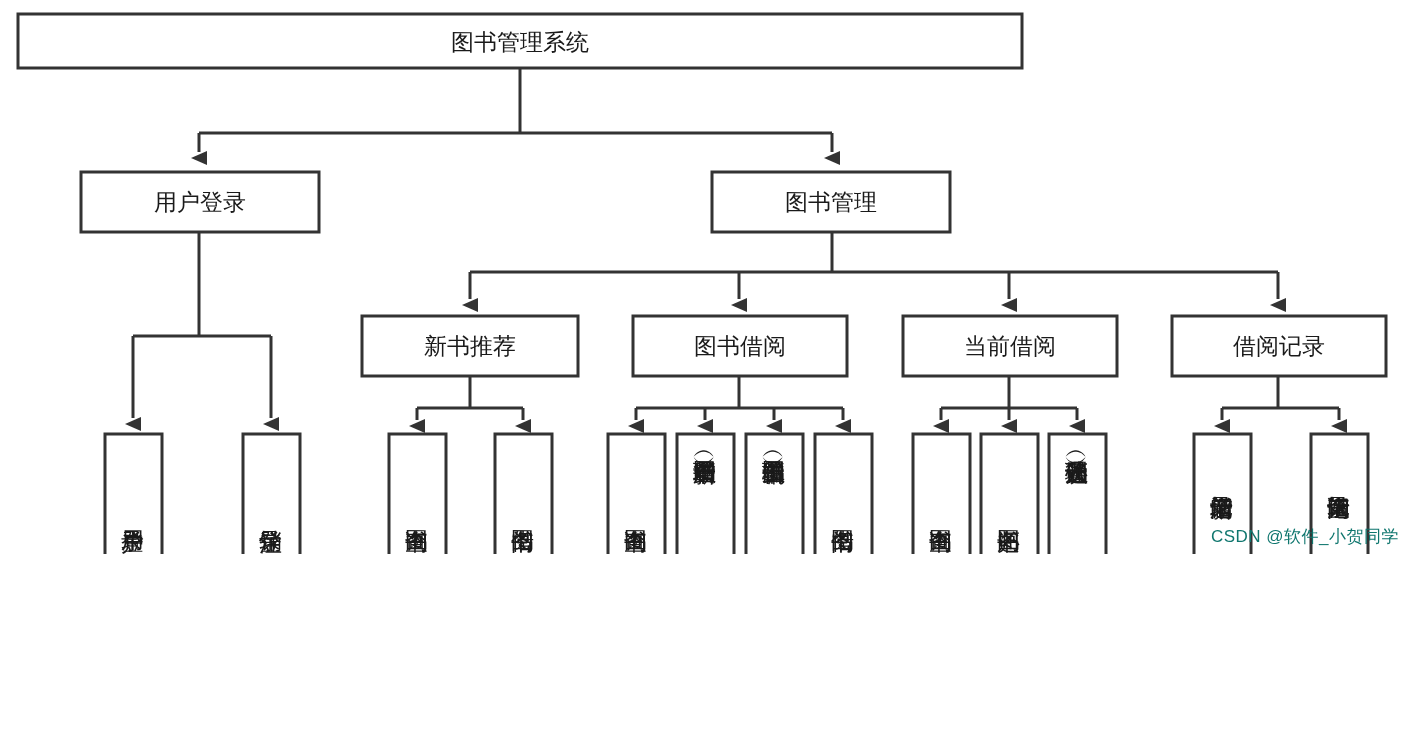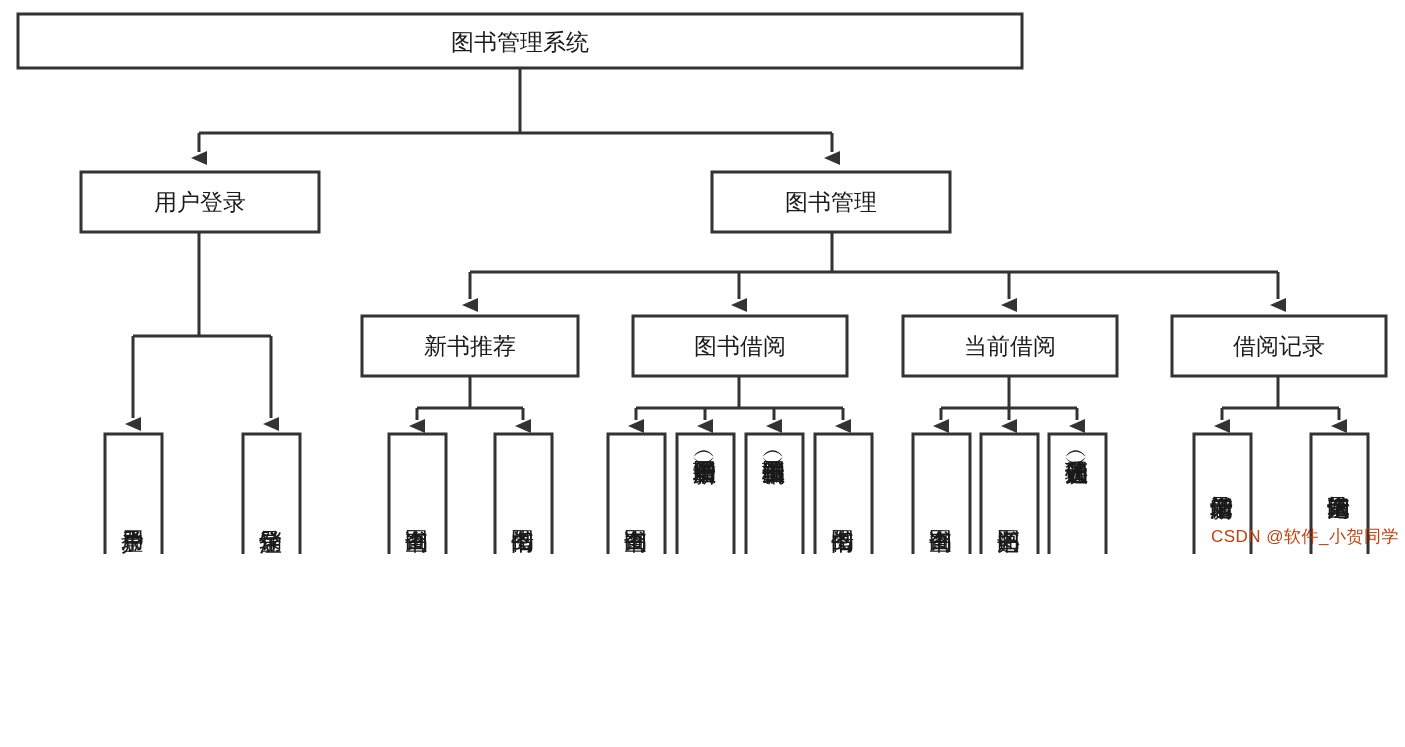--- a/index.html
+++ b/index.html
@@ -5,21 +5,21 @@
   html,body{margin:0;padding:0;background:#ffffff;}
   body{font-family:"Liberation Sans","DejaVu Sans",sans-serif;}
   #stage{position:relative;width:1405px;height:554px;background:#ffffff;overflow:hidden;}
   #diagram{position:absolute;left:0;top:0;width:1405px;height:747px;}
   .box{fill:#ffffff;stroke:#333333;stroke-width:3;}
   .conn{stroke:#333333;stroke-width:3;fill:none;}
   .arrow{fill:#333333;stroke:none;}
   .lbl{font-family:"Liberation Sans","DejaVu Sans",sans-serif;fill:#1a1a1a;}
   .lbl-h{font-size:23px;text-anchor:middle;dominant-baseline:central;}
   .lbl-v{font-size:23px;text-anchor:middle;writing-mode:vertical-rl;glyph-orientation-vertical:0;}
-  .wm{position:absolute;right:6px;bottom:6px;font-size:17px;color:#c2410c;
+  .wm{position:absolute;right:6px;bottom:6px;font-size:17px;color:#0f766e;
       font-family:"Liberation Sans","DejaVu Sans",sans-serif;letter-spacing:.5px;white-space:nowrap;}
 </style>
 </head>
 <body>
 
 <div id="stage">
 
   <svg id="diagram" viewBox="0 0 1405 747">
     <defs>
       <marker id="ah" markerWidth="14" markerHeight="16" refX="1" refY="8" orient="auto" markerUnits="userSpaceOnUse">

